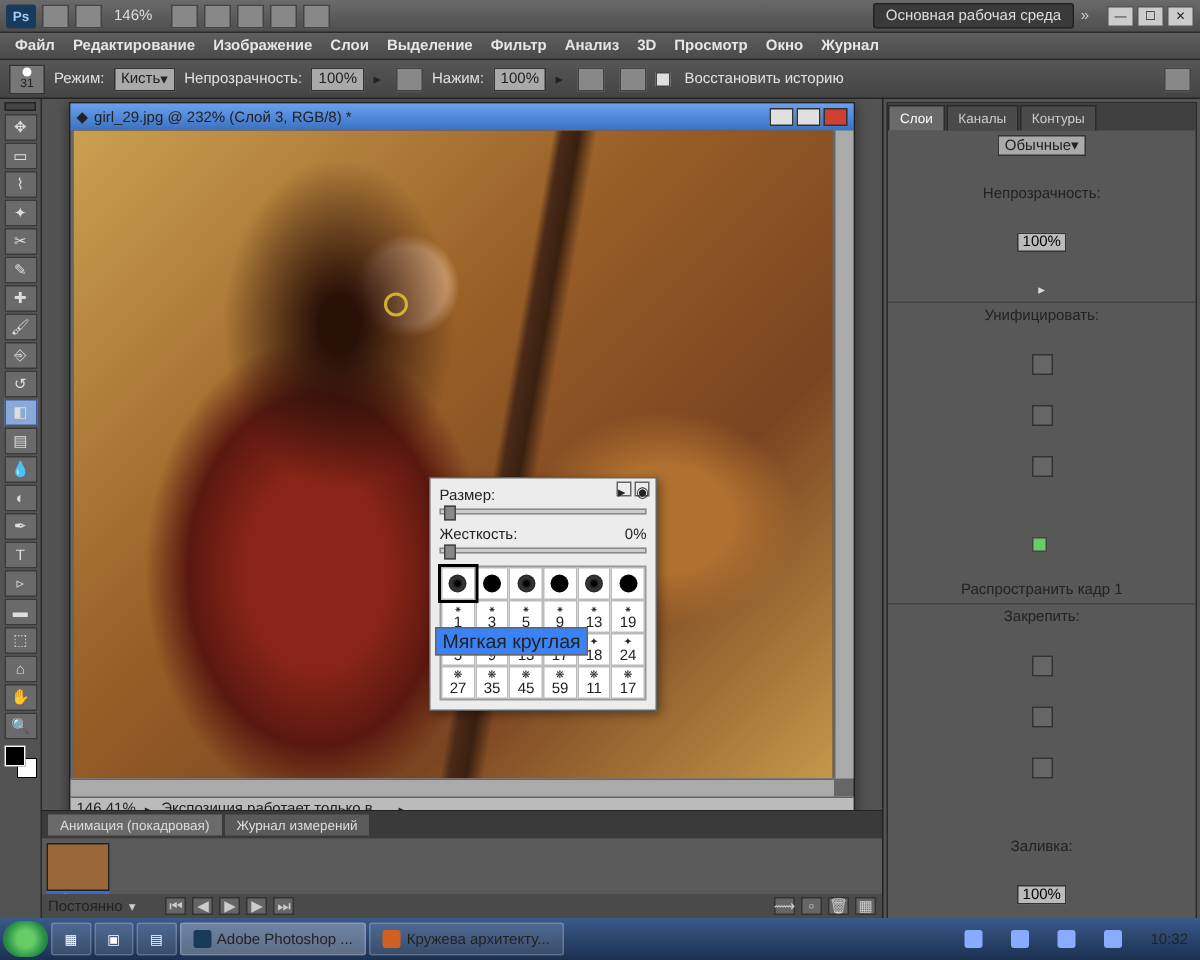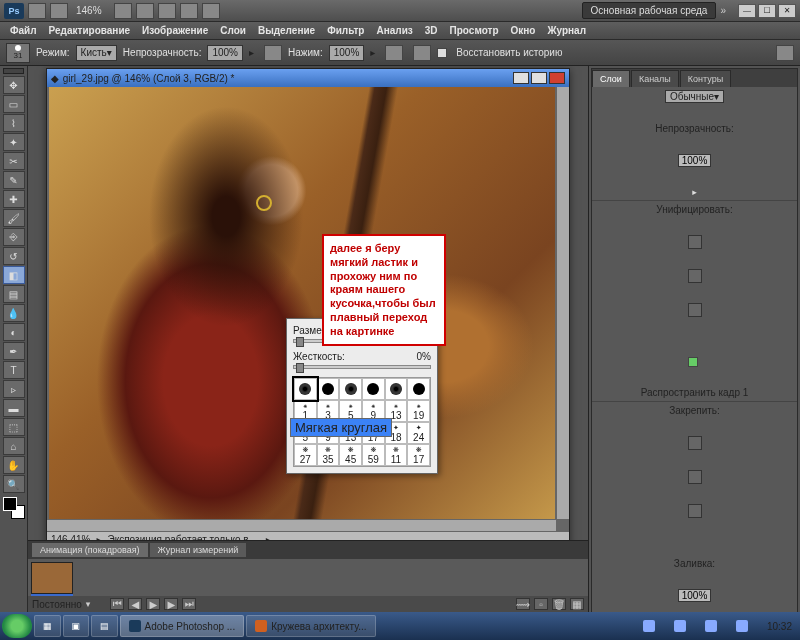--- a/index.html
+++ b/index.html
@@ -181,21 +181,21 @@
     <div class="swatches">
         <div class="sw-b"></div>
         <div class="sw-f"></div>
       </div>
   </div>
 
   <div class="canvas-zone">
     <div class="doc-win">
       <div class="doc-titlebar">
         <span style="margin-right:4px">◆</span>
-        <span>girl_29.jpg @ 146% (Слой 3, RGB/2) *</span>
+        <span>girl_29.jpg @ 232% (Слой 3, RGB/8) *</span>
         <div class="sp"></div>
         <div class="dw-btn"></div>
         <div class="dw-btn"></div>
         <div class="dw-btn dw-close"></div>
       </div>
       <div class="doc-canvas">
         <div class="painting"></div>
         <div class="earring"></div>
       </div>
       <div class="scroll-v"></div>
@@ -265,21 +265,20 @@
         <div class="bcell">❋<span>27</span></div>
         <div class="bcell">❋<span>35</span></div>
         <div class="bcell">❋<span>45</span></div>
         <div class="bcell">❋<span>59</span></div>
         <div class="bcell">❋<span>11</span></div>
         <div class="bcell">❋<span>17</span></div>
       </div>
     </div>
     <div class="tooltip">Мягкая круглая</div>
 
-    <div class="note">далее я беру мягкий ластик и прохожу ним по краям нашего кусочка,чтобы был плавный переход на картинке</div>
 
     <svg class="arrows">
       <defs>
           <marker id="ah" markerWidth="8" markerHeight="8" refX="6" refY="3" orient="auto">
             <path d="M0,0 L7,3 L0,6 Z" fill="#e00000"></path>
           </marker>
         </defs>
       <line x1="298" y1="250" x2="16" y2="210" stroke="#e00000" stroke-width="2" marker-end="url(#ah)"></line>
       <line x1="300" y1="258" x2="268" y2="346" stroke="#e00000" stroke-width="2" marker-end="url(#ah)"></line>
       <line x1="174" y1="412" x2="260" y2="350" stroke="#e00000" stroke-width="2" marker-end="url(#ah)"></line>

